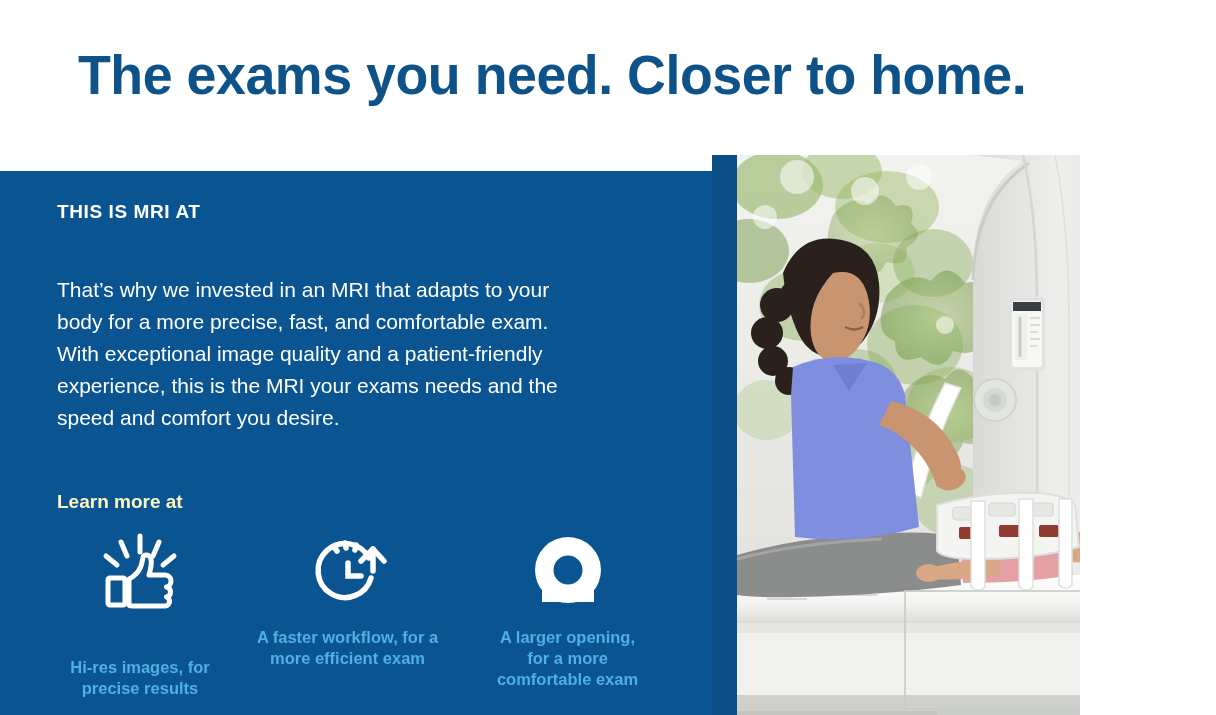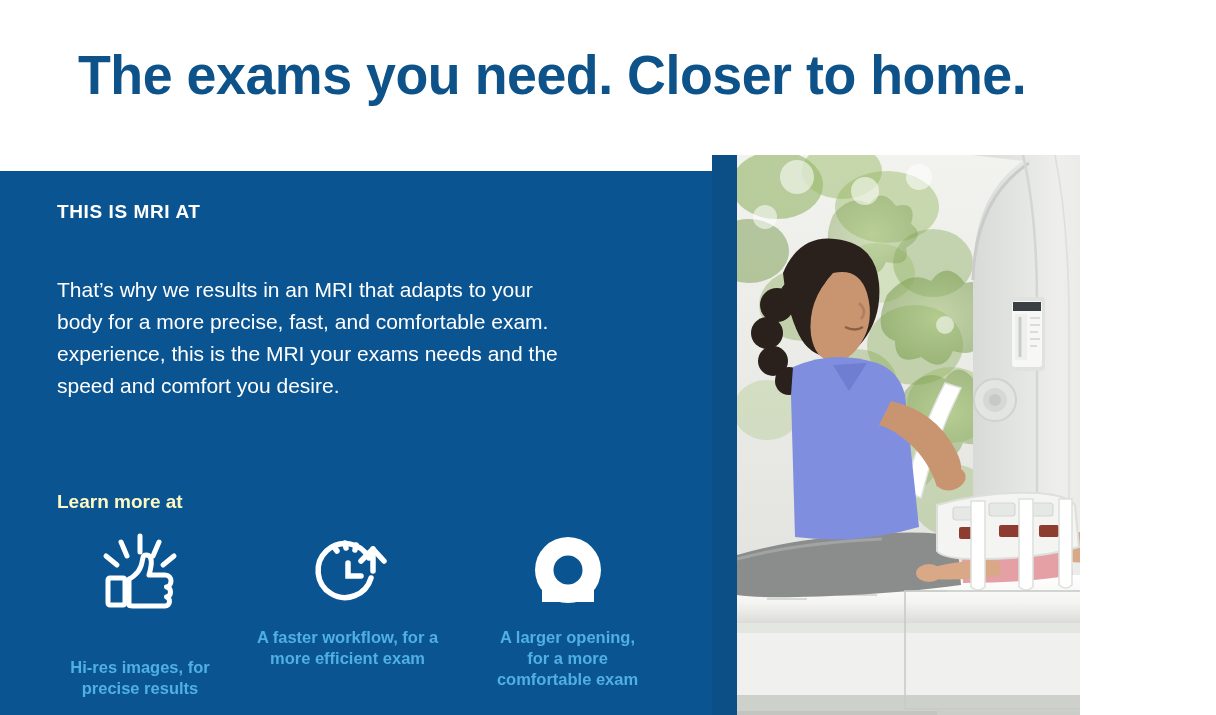--- a/index.html
+++ b/index.html
@@ -88,22 +88,23 @@
 
   <div class="header">
     <div class="headline">The exams you need. Closer to home.</div>
   </div>
 
   <div class="bluepanel">
 
     <div class="kicker">THIS IS MRI AT</div>
 
     <div class="bodycopy">
-      <span>That’s why we results in an MRI that adapts to your</span>
+      <span>That’s why we invested in an MRI that adapts to your</span>
       <span>body for a more precise, fast, and comfortable exam.</span>
+      <span>With exceptional image quality and a patient-friendly</span>
       <span>experience, this is the MRI your exams needs and the</span>
       <span>speed and comfort you desire.</span>
     </div>
 
     <div class="learnmore">Learn more at</div>
 
     <div class="features">
 
       <div class="feature">
         <div class="feature-icon">

